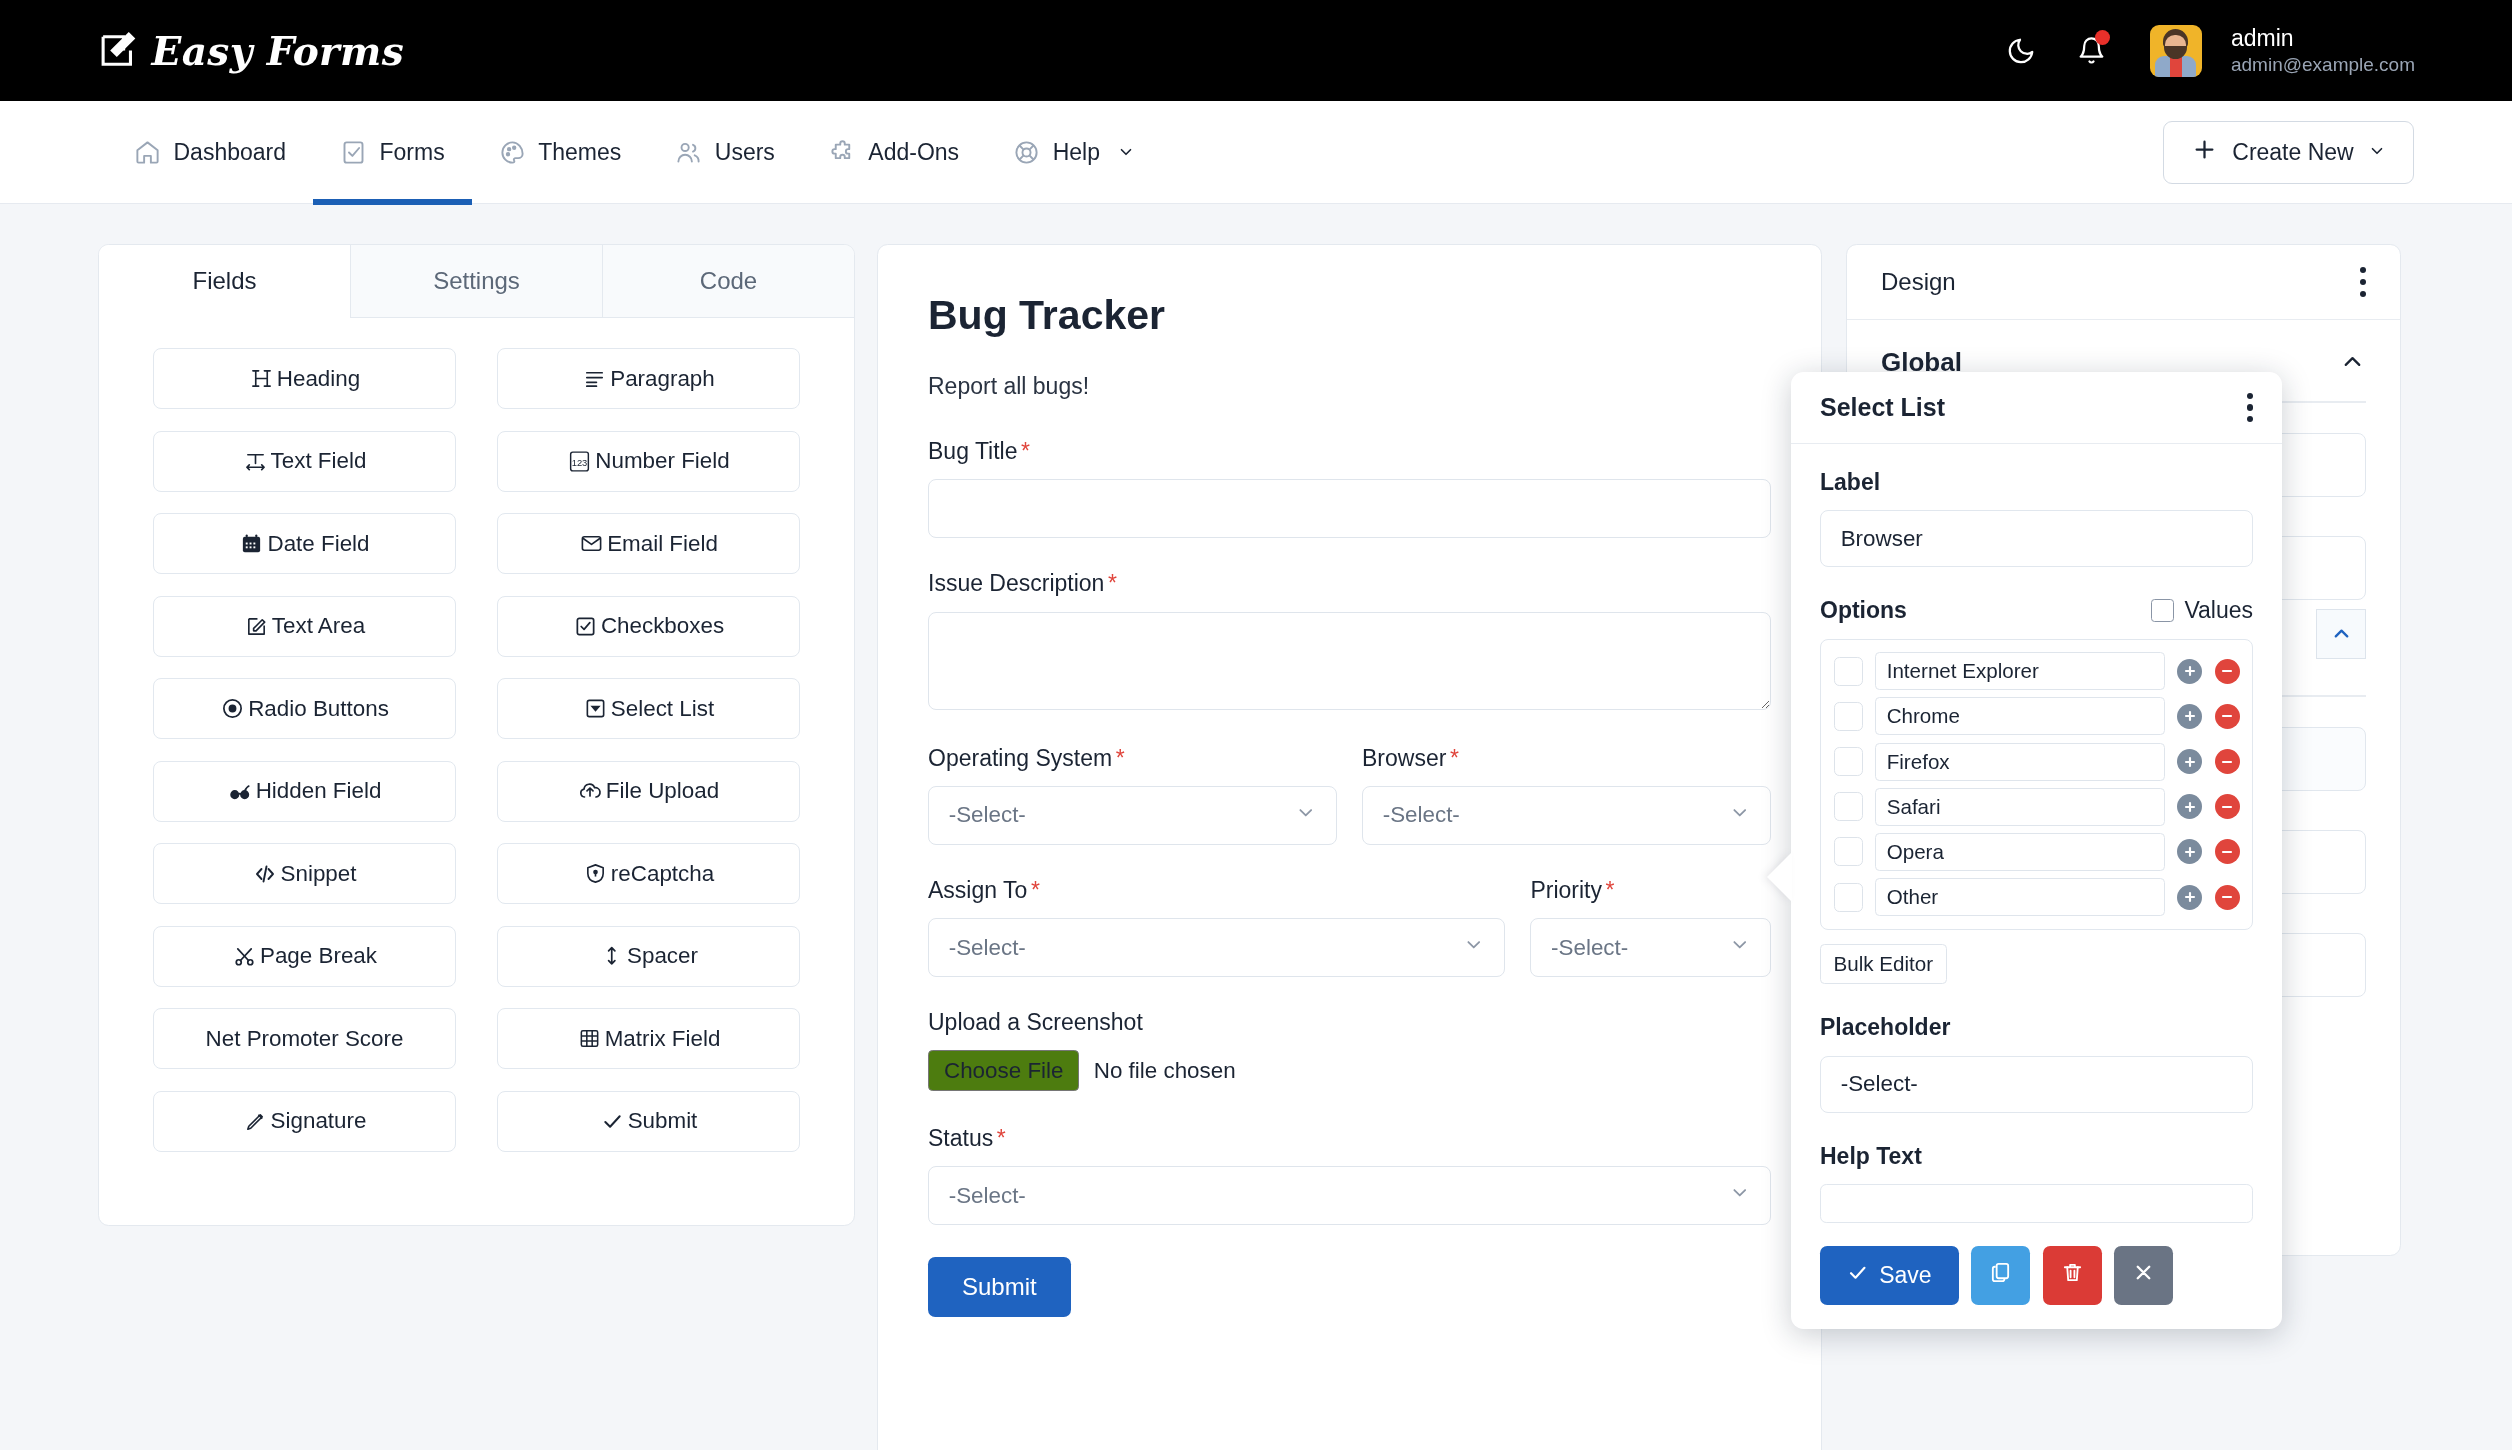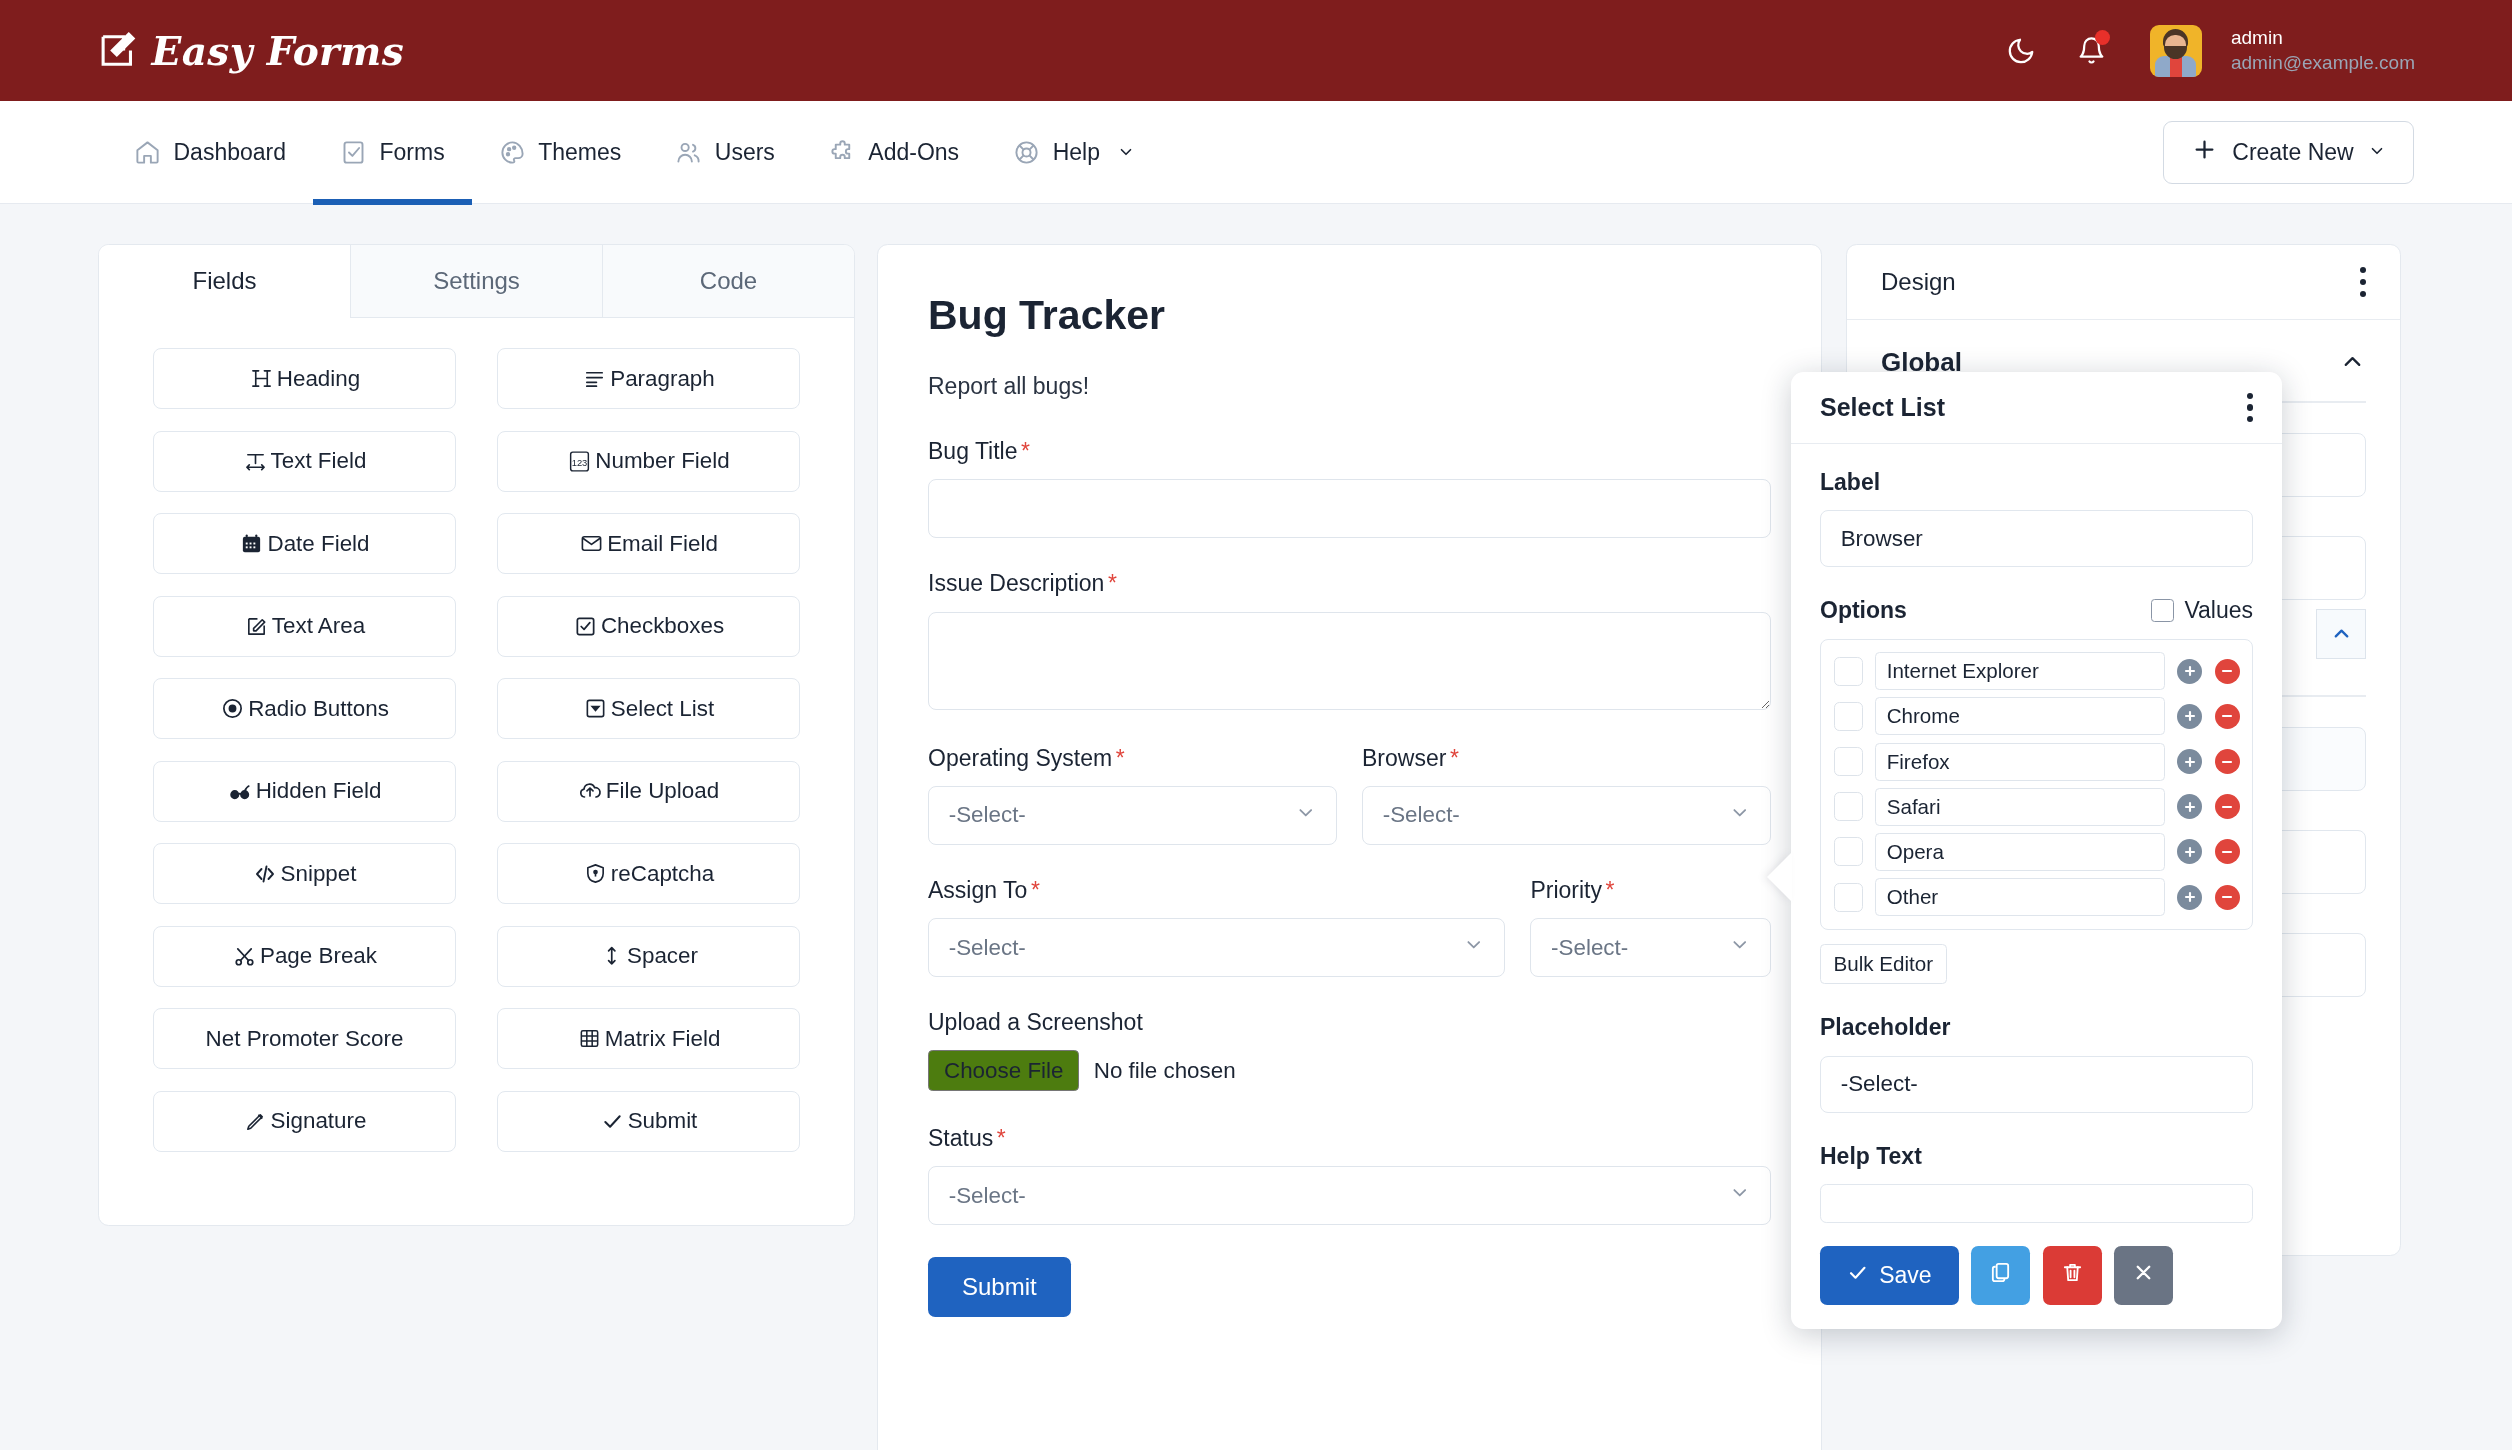--- a/index.html
+++ b/index.html
@@ -7,21 +7,21 @@
     width: 2512px; height: 1450px;
     background: #f4f6f9;
     font-family: "Liberation Sans", sans-serif;
     overflow: hidden;
   }
   .page { position: relative; width: 2512px; height: 1450px; }
 
   
   .topbar {
     position: absolute; top: 0; left: 0; width: 2512px; height: 101px;
-    background: #7f1d1d; display: flex; align-items: center;
+    background: #000000; display: flex; align-items: center;
   }
   .brand { display: flex; align-items: center; margin-left: 98px; gap: 12.5px; }
   .brand-icon { width: 41px; height: 41px; }
   .brand-text {
     color: #ffffff; font-size: 39px; font-weight: bold; font-style: italic;
     letter-spacing: 0.4px; font-family: "DejaVu Serif", serif;
   }
   .top-right { margin-left: auto; margin-right: 97px; display: flex; align-items: center; gap: 29px; }
   .icon-btn { width: 41px; height: 41px; position: relative; display: flex; align-items: center; justify-content: center; }
   .badge-dot {
@@ -31,21 +31,21 @@
   .avatar {
     width: 52px; height: 52px; border-radius: 9px; overflow: hidden;
     background: #f0b429; position: relative; margin-left: 9px; flex: none;
   }
   .av-hair { position: absolute; left: 13.4px; top: 4.5px; width: 25px; height: 18px; background: #4a3526; border-radius: 12.5px 12.5px 3.6px 3.6px; }
   .av-face { position: absolute; left: 15px; top: 10.7px; width: 21.5px; height: 21.5px; background: #e8b590; border-radius: 9.8px; }
   .av-beard { position: absolute; left: 14.3px; top: 21.5px; width: 23px; height: 12.5px; background: #4a3526; border-radius: 0 0 11.6px 11.6px; }
   .av-body { position: absolute; left: 5.4px; top: 31px; width: 41px; height: 22.4px; background: #8fa9c9; border-radius: 9px 9px 0 0; }
   .av-shirt { position: absolute; left: 19.7px; top: 31px; width: 12.5px; height: 22.4px; background: #e0453c; }
   .user-meta { display: flex; flex-direction: column; justify-content: center; gap: 2.7px; }
-  .user-name { color: #ffffff; font-size: 19px; }
+  .user-name { color: #ffffff; font-size: 23px; }
   .user-email { color: #9aa5b5; font-size: 19px; }
 
   
   .navbar {
     position: absolute; top: 101px; left: 0; width: 2512px; height: 103px;
     background: #ffffff; border-bottom: 1.8px solid #e6eaf0; display: flex; align-items: center;
   }
   .nav-items { display: flex; align-items: center; height: 100%; margin-left: 107px; }
   .nav-item {
     display: flex; align-items: center; gap: 12.5px; height: 100%;

